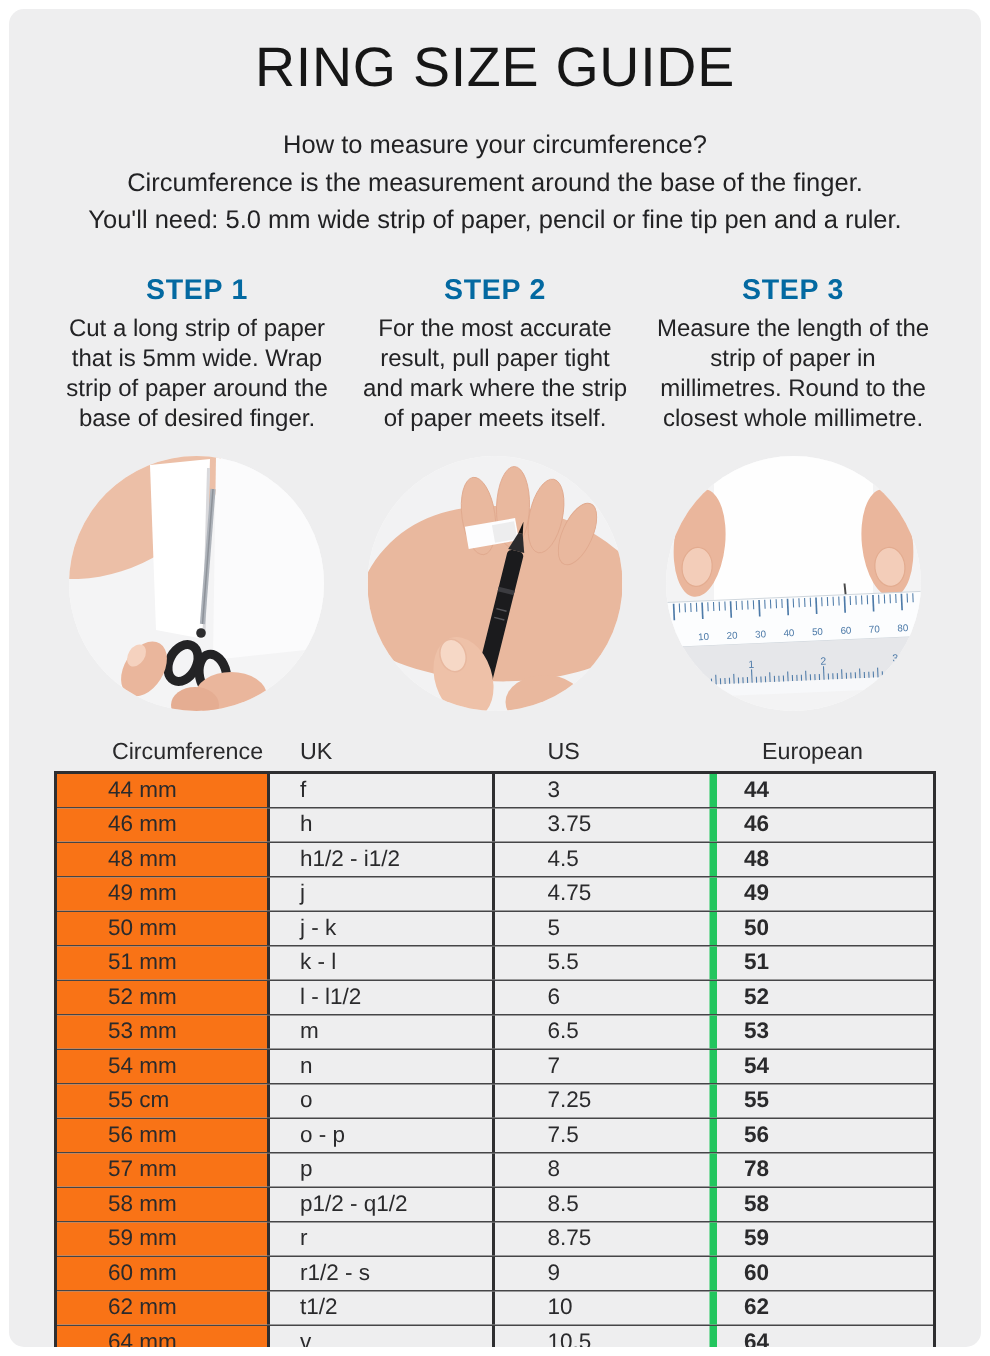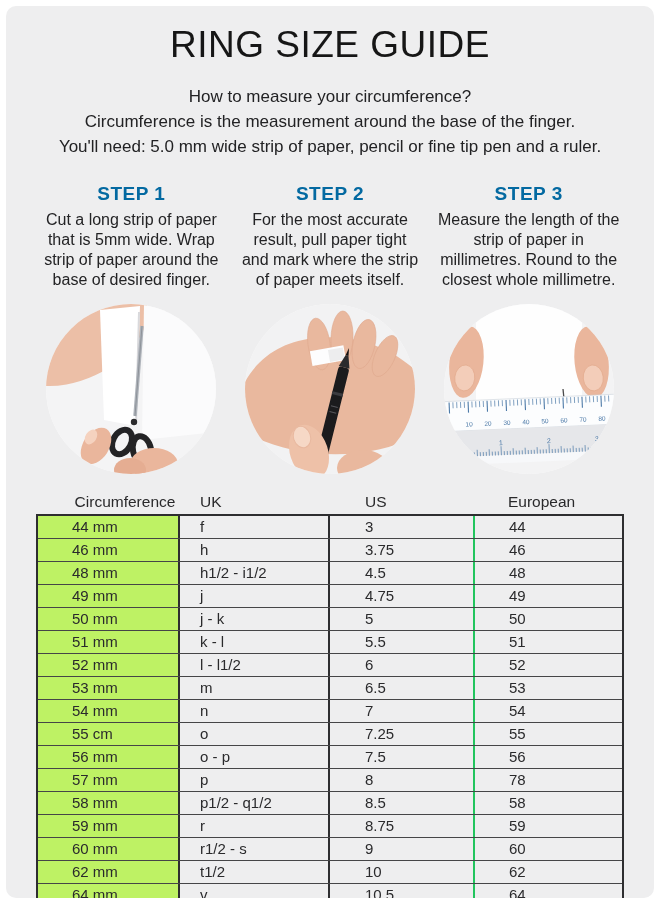--- a/index.html
+++ b/index.html
@@ -85,24 +85,24 @@
     border-bottom: 1px solid #454547;
   }
   .trow:last-child { border-bottom: none; }
   .tcell {
     font-size: 15px;
     line-height: 22px;
     color: #2a2a2c;
     white-space: nowrap;
     overflow: hidden;
   }
-  .tcell:nth-child(1) { background: #bef264; padding-left: 34px; }
+  .tcell:nth-child(1) { background: #f97316; padding-left: 34px; }
   .tcell:nth-child(2) { border-left: 2px solid #2e2e30; padding-left: 20px; }
   .tcell:nth-child(3) { border-left: 2px solid #2e2e30; padding-left: 35px; }
-  .tcell:nth-child(4) { border-left: 2px solid #22c55e; padding-left: 34px; }
+  .tcell:nth-child(4) { border-left: 5px solid #22c55e; padding-left: 18px; font-weight: bold; }
 </style>
 </head>
 <body>
 
 <div class="page">
 
   <h1 class="title">RING SIZE GUIDE</h1>
 
   <div class="intro">
     <div>How to measure your circumference?</div>

